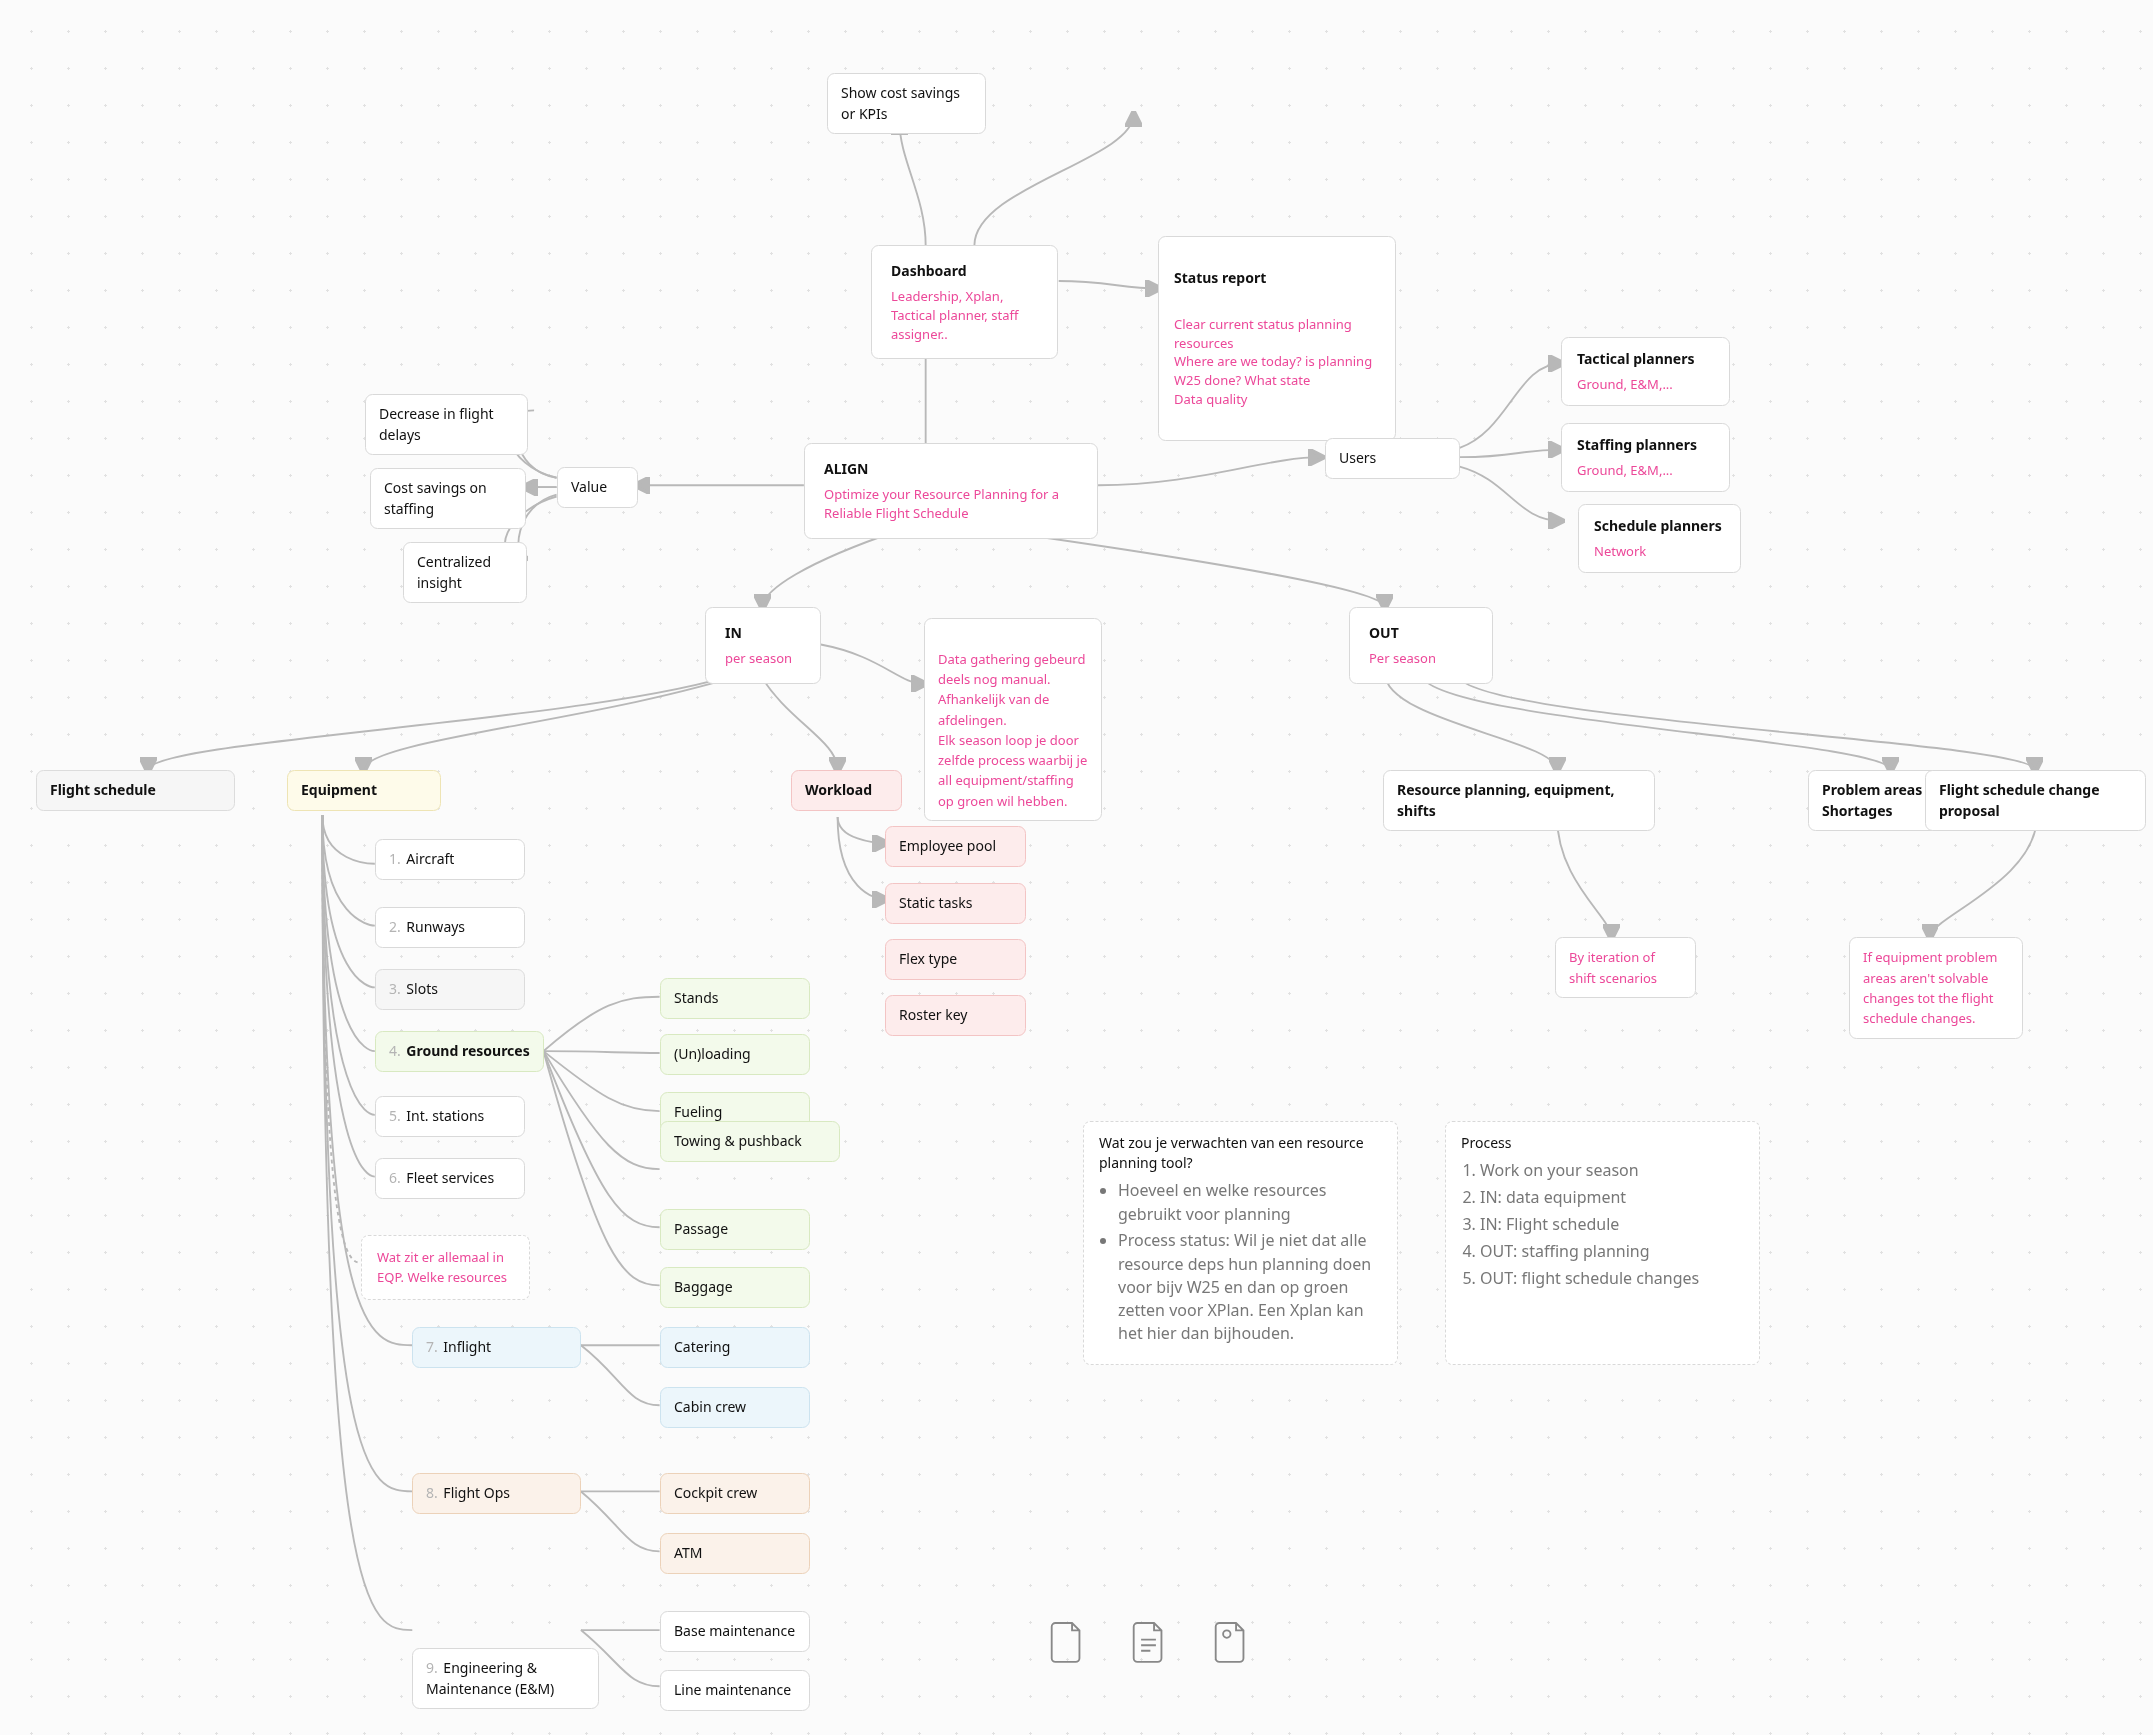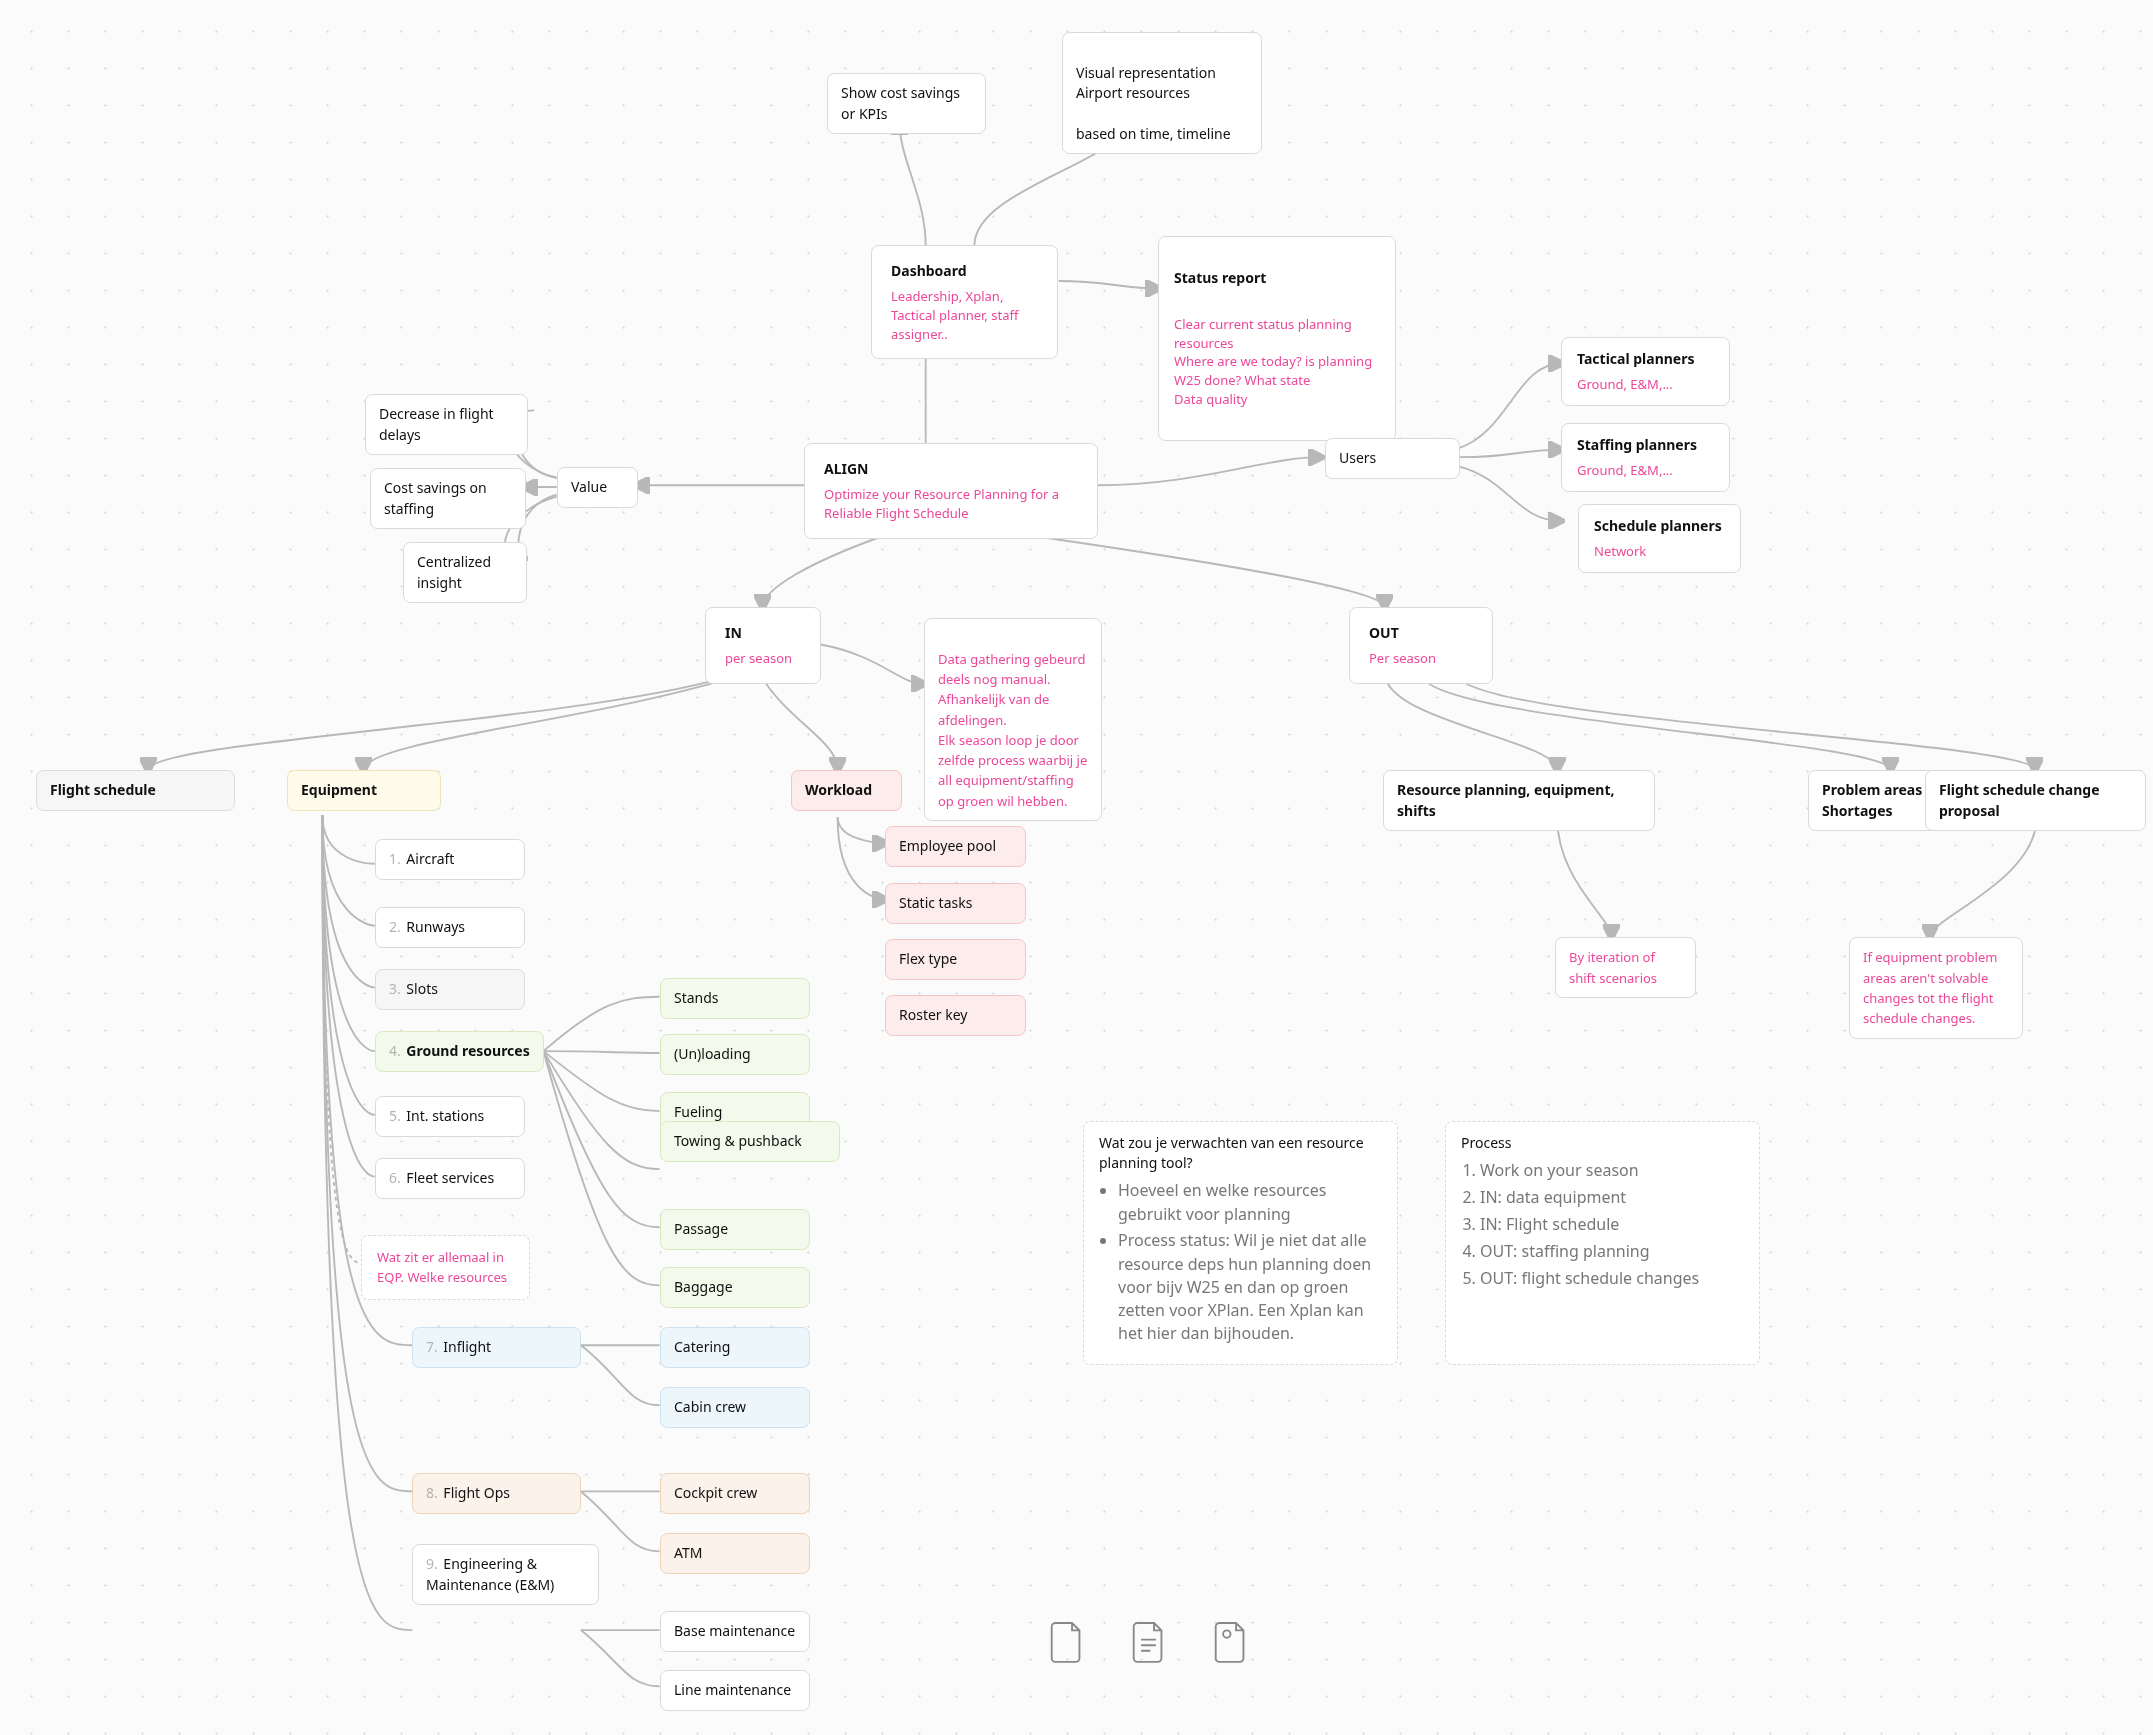--- a/index.html
+++ b/index.html
@@ -118,25 +118,20 @@
 
   <div class="node big" style="left:871px;top:245px;width:187px">
     <div class="title">Dashboard</div>
     <div class="body">Leadership, Xplan, Tactical planner, staff assigner..</div>
   </div>
 
   <div class="node small" style="left:827px;top:73px;width:159px">
     <span>Show cost savings or KPIs</span>
   </div>
 
-  <div class="node small" style="left:1062px;top:32px;width:200px;white-space:pre-line">
-    <span>Visual representation Airport resources
-
-based on time, timeline</span>
-  </div>
 
   <div class="node" style="left:1158px;top:236px;width:238px;white-space:pre-line">
     <div class="title">Status report</div>
     <div class="body">Clear current status planning resources
 Where are we today? is planning W25 done? What state
 Data quality</div>
   </div>
 
   <div class="node small" style="left:1325px;top:438px;width:135px">
     <span>Users</span>
@@ -203,21 +198,21 @@
   <div class="node small green" style="left:375px;top:1031px;width:169px"><span class="num">4.</span><strong>Ground resources</strong></div>
   <div class="node small" style="left:375px;top:1096px;width:150px"><span class="num">5.</span><span>Int. stations</span></div>
   <div class="node small" style="left:375px;top:1158px;width:150px"><span class="num">6.</span><span>Fleet services</span></div>
 
   <div class="node dashed" style="left:361px;top:1235px;width:169px">
     <span class="body">Wat zit er allemaal in EQP. Welke resources</span>
   </div>
 
   <div class="node small blue" style="left:412px;top:1327px;width:169px"><span class="num">7.</span><span>Inflight</span></div>
   <div class="node small orange" style="left:412px;top:1473px;width:169px"><span class="num">8.</span><span>Flight Ops</span></div>
-  <div class="node small" style="left:412px;top:1544px;width:187px"><span class="num">9.</span><span>Engineering &amp; Maintenance (E&amp;M)</span></div>
+  <div class="node small" style="left:412px;top:1648px;width:187px"><span class="num">9.</span><span>Engineering &amp; Maintenance (E&amp;M)</span></div>
 
   <div class="node small green" style="left:660px;top:978px;width:150px"><span>Stands</span></div>
   <div class="node small green" style="left:660px;top:1034px;width:150px"><span>(Un)loading</span></div>
   <div class="node small green" style="left:660px;top:1092px;width:150px"><span>Fueling</span></div>
   <div class="node small green" style="left:660px;top:1121px;width:180px"><span>Towing &amp; pushback</span></div>
   <div class="node small green" style="left:660px;top:1209px;width:150px"><span>Passage</span></div>
   <div class="node small green" style="left:660px;top:1267px;width:150px"><span>Baggage</span></div>
 
   <div class="node small blue" style="left:660px;top:1327px;width:150px"><span>Catering</span></div>
   <div class="node small blue" style="left:660px;top:1387px;width:150px"><span>Cabin crew</span></div>

